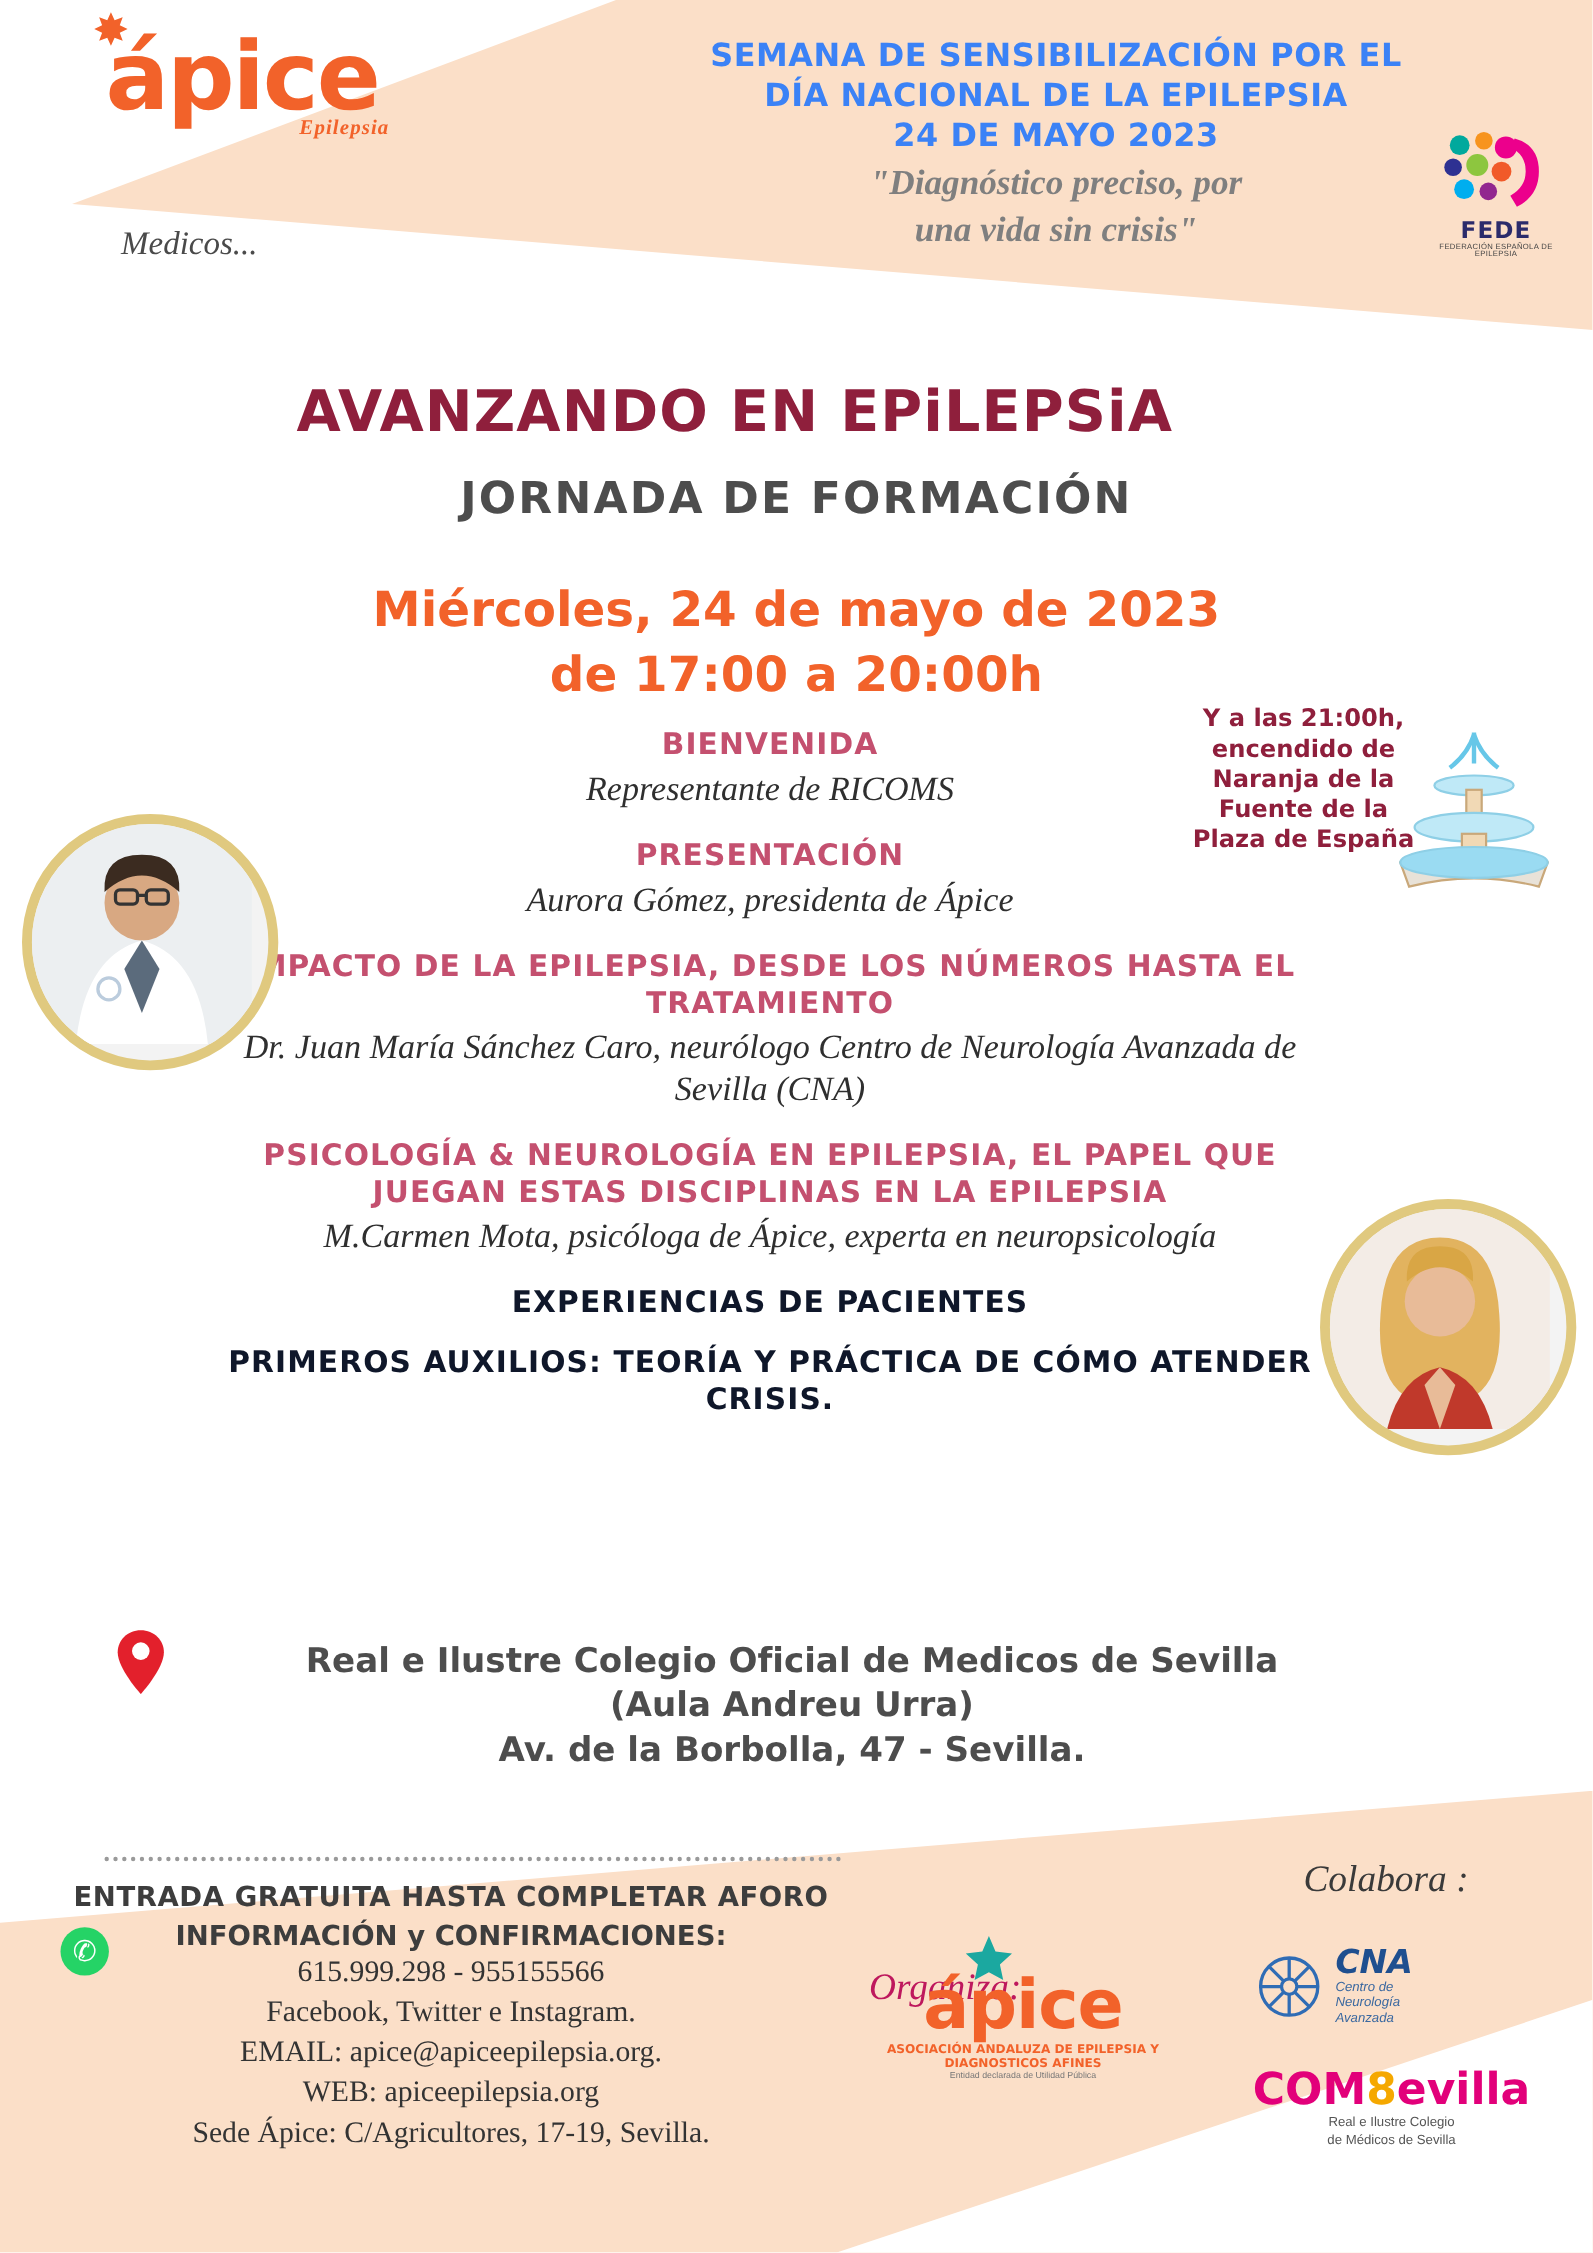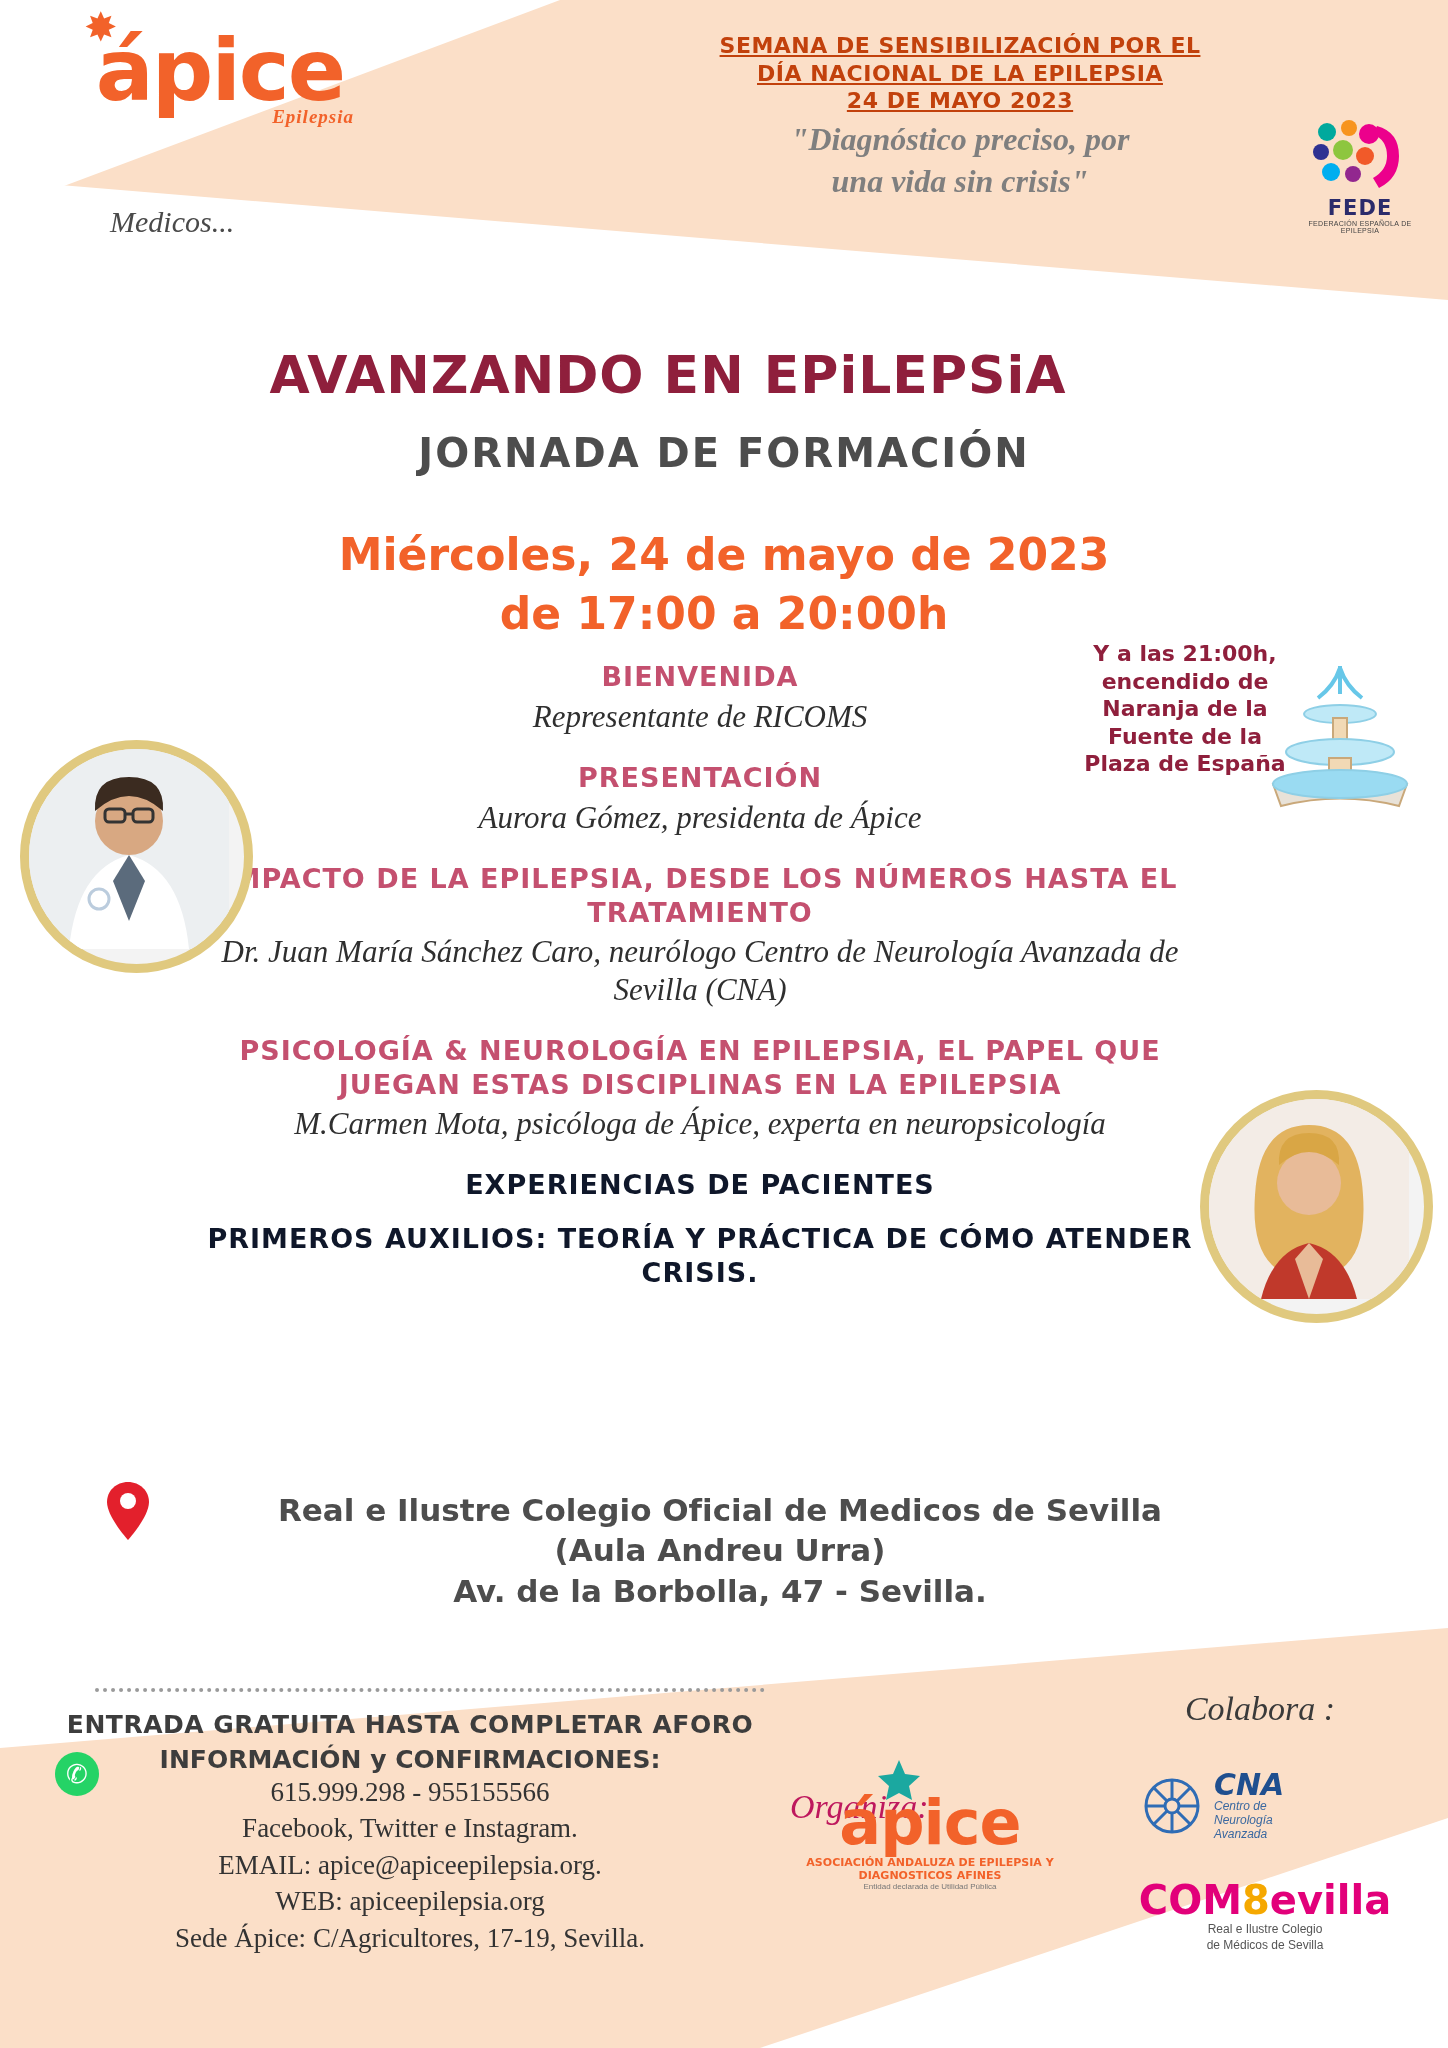--- a/index.html
+++ b/index.html
@@ -55,21 +55,21 @@
     position:absolute;left:110px;top:205px;
     font-family:"Liberation Serif", serif;font-style:italic;
     font-size:30px;color:#4a4a4a;
   }
 
   .header-right{
     position:absolute;left:620px;top:32px;width:680px;text-align:center;
   }
   .header-right .l1,.header-right .l2,.header-right .l3{
     font-family:"DejaVu Sans", sans-serif;font-weight:bold;
-    color:#c2410c;font-size:22px;letter-spacing:0.5px;line-height:1.25;text-decoration:underline;
+    color:#3b82f6;font-size:29px;letter-spacing:0.5px;line-height:1.25;
   }
   .header-right .slogan{
     font-family:"Liberation Serif", serif;font-style:italic;font-weight:bold;
     color:#7f7f7f;font-size:32px;line-height:1.15;margin-top:6px;
   }
   .fede{
     position:absolute;left:1300px;top:120px;width:120px;text-align:center;
   }
   .fede .name{font-family:"DejaVu Sans",sans-serif;font-weight:bold;font-size:21px;color:#2b2b6b;letter-spacing:1px;}
   .fede .tag{font-size:7px;color:#444;letter-spacing:0.3px;}

